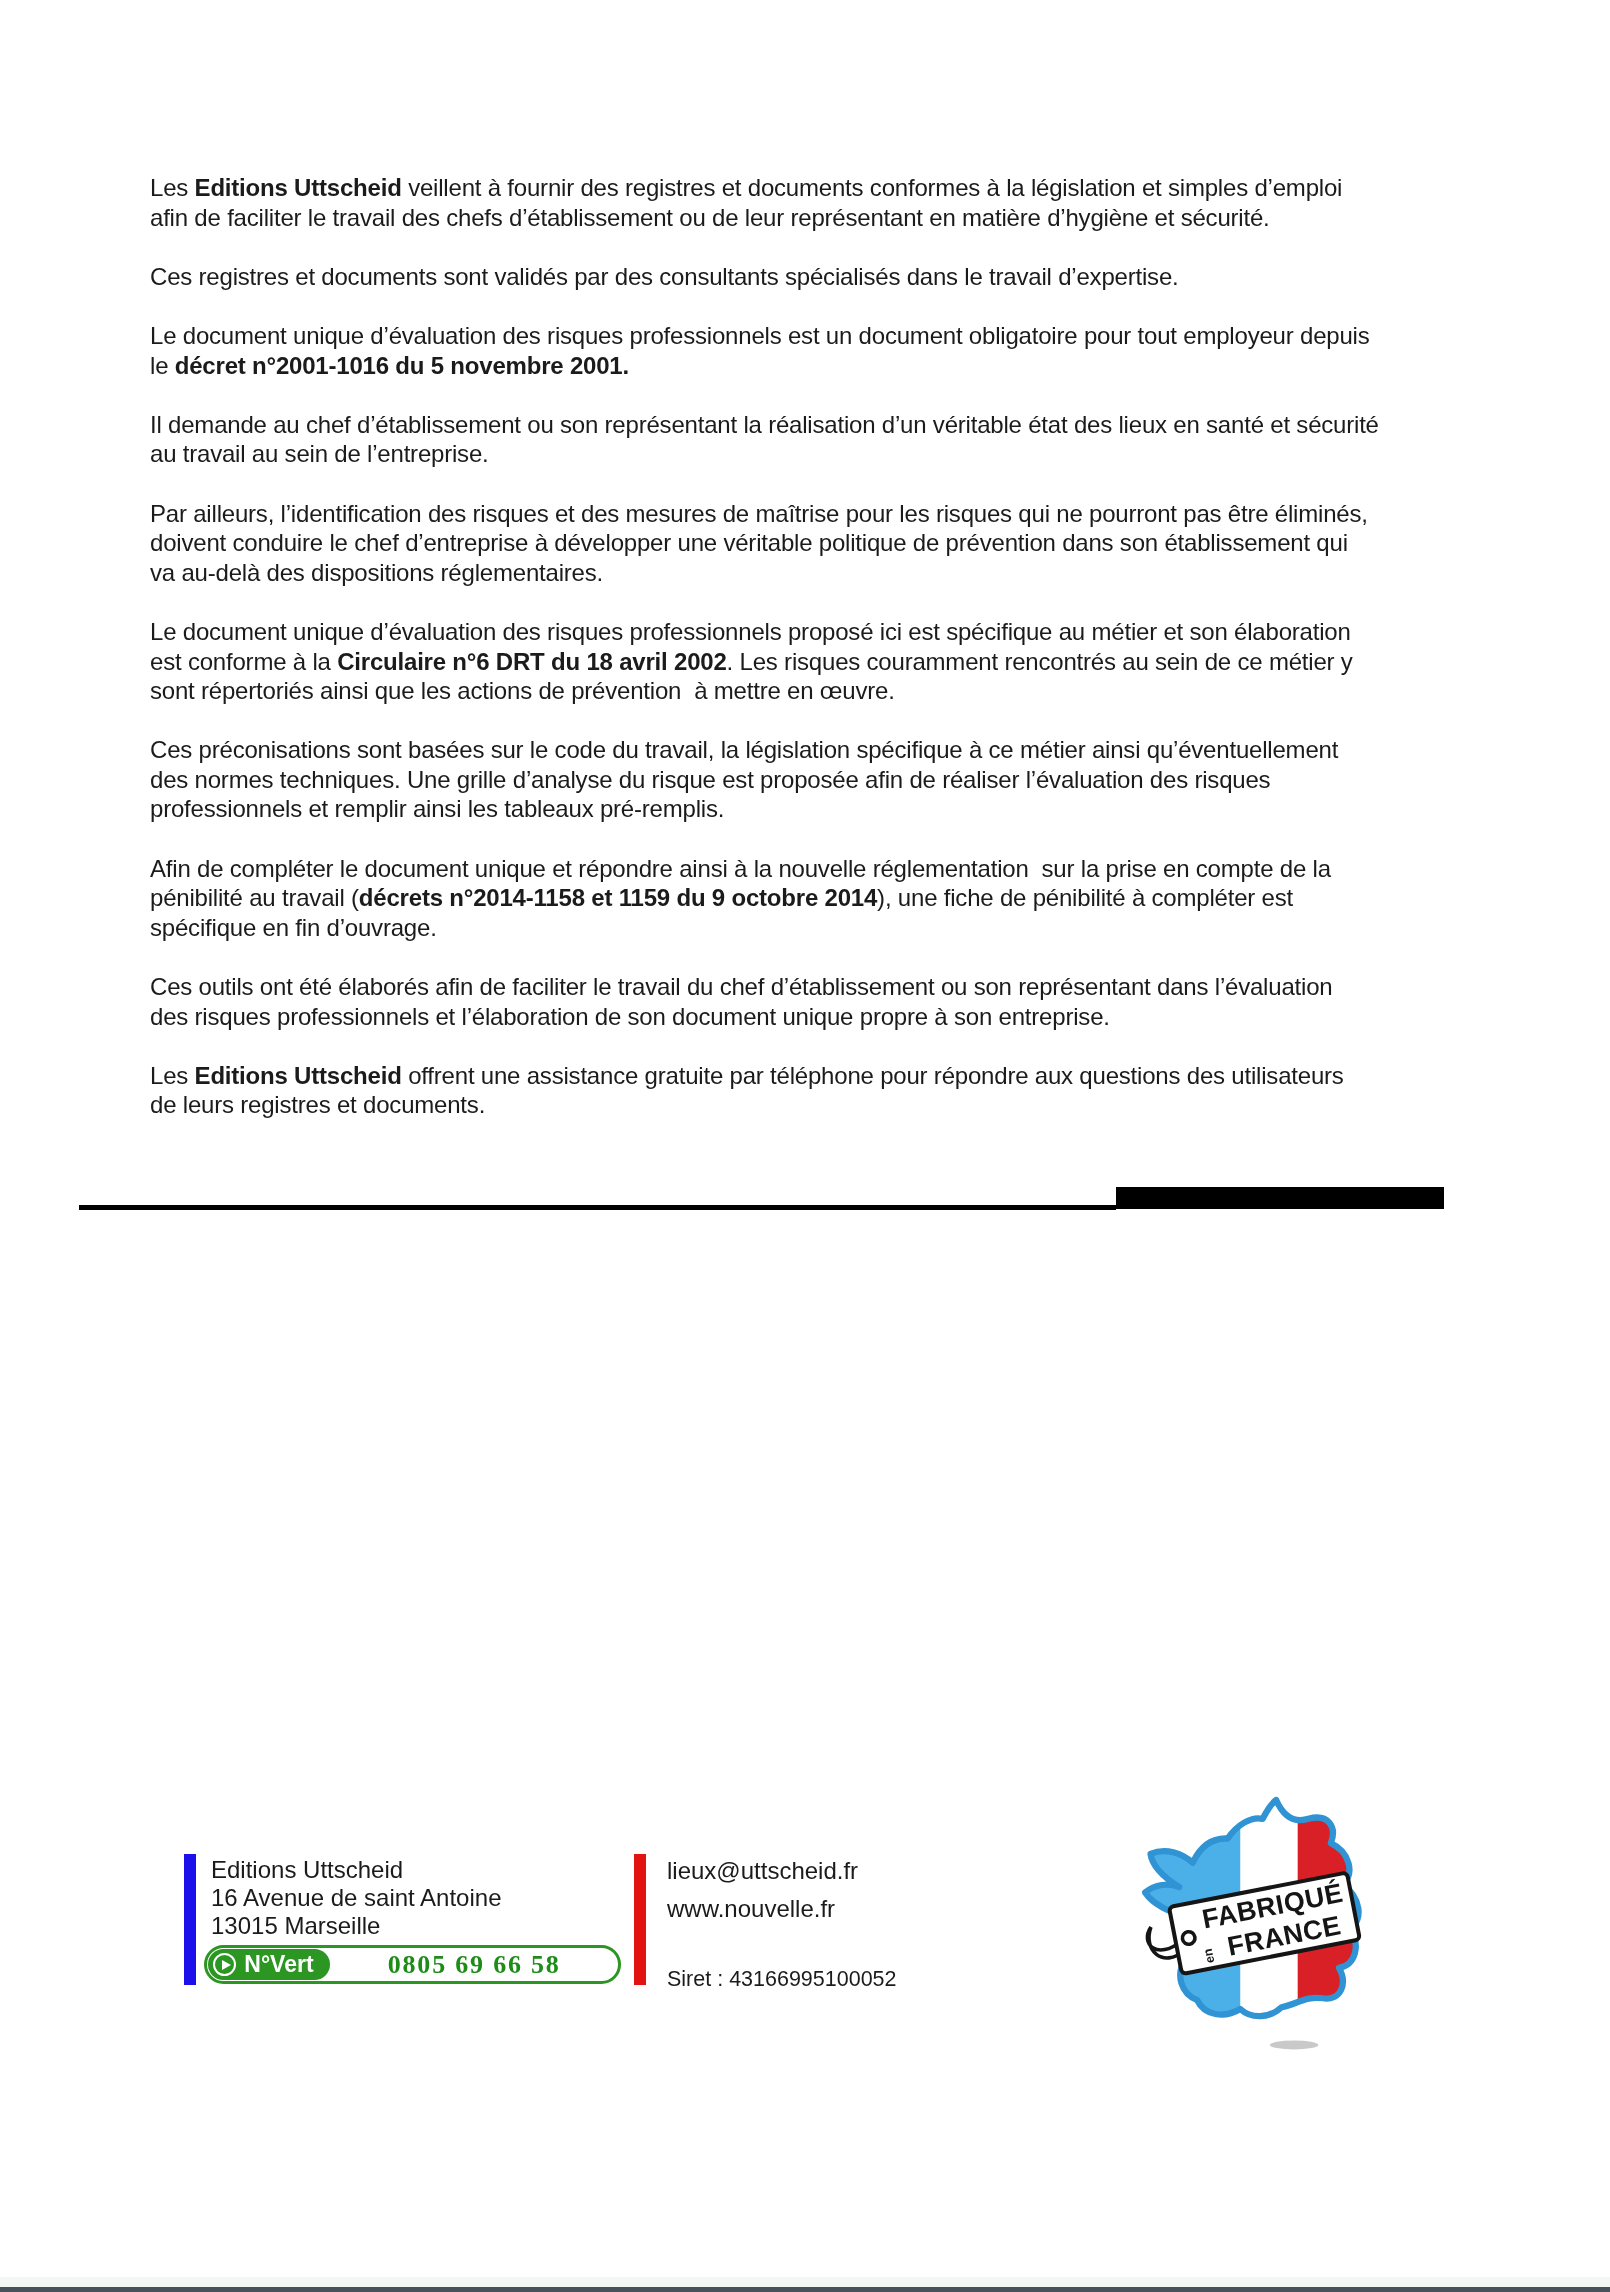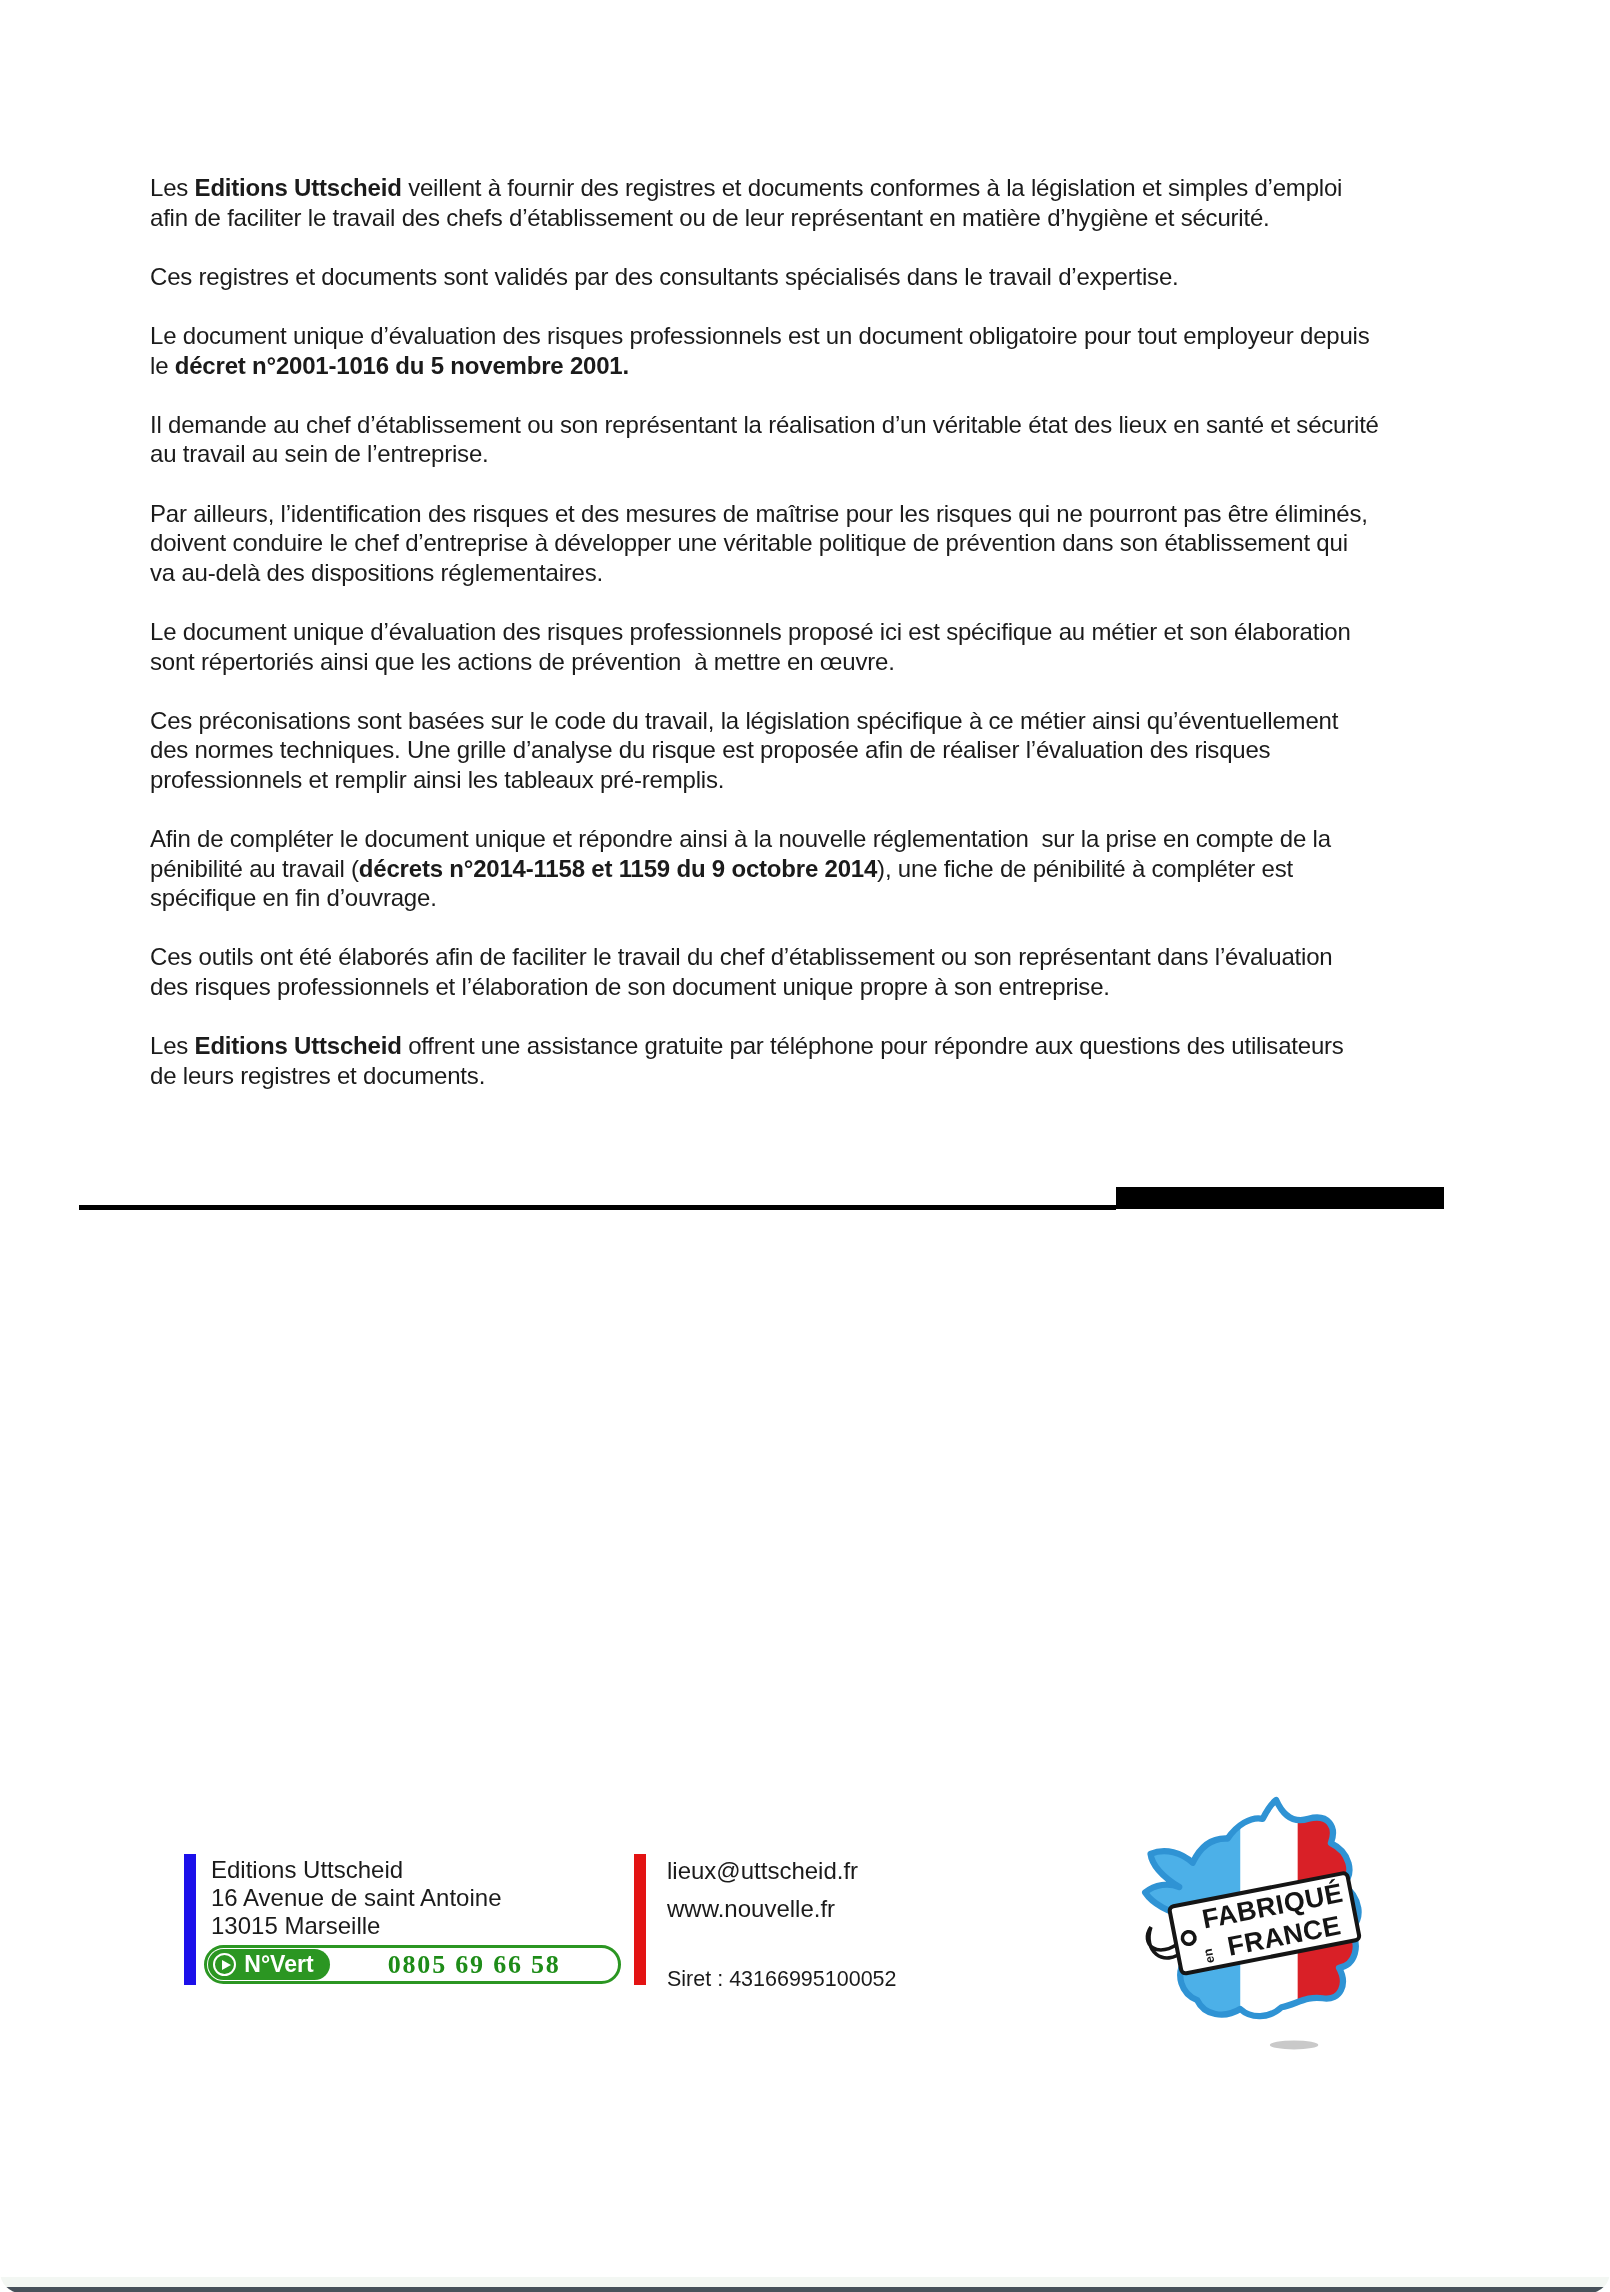--- a/index.html
+++ b/index.html
@@ -3,21 +3,20 @@
 <meta charset="utf-8">
 <style>
   html,body{margin:0;padding:0;background:#ffffff;}
   .page{
     position:relative;
     width:1610px;
     height:2293px;
     background:#ffffff;
     overflow:hidden;
     font-family:"Liberation Sans", sans-serif;
-    border-radius:21px;
   }
   
   .body-text{
     position:absolute;
     left:150px;
     top:173px;
   }
   .paragraph{margin:0 0 29.6px 0;}
   .line{
     white-space:pre;
@@ -136,20 +135,21 @@
         <div class="line"><span>Il demande au chef d’établissement ou son représentant la réalisation d’un véritable état des lieux en santé et sécurité</span></div>
         <div class="line"><span>au travail au sein de l’entreprise.</span></div>
       </div>
       <div class="paragraph">
         <div class="line"><span>Par ailleurs, l’identification des risques et des mesures de maîtrise pour les risques qui ne pourront pas être éliminés,</span></div>
         <div class="line"><span>doivent conduire le chef d’entreprise à développer une véritable politique de prévention dans son établissement qui</span></div>
         <div class="line"><span>va au-delà des dispositions réglementaires.</span></div>
       </div>
       <div class="paragraph">
         <div class="line"><span>Le document unique d’évaluation des risques professionnels proposé ici est spécifique au métier et son élaboration</span></div>
+        <div class="line"><span>est conforme à la </span><span class="b">Circulaire n°6 DRT du 18 avril 2002</span><span>. Les risques couramment rencontrés au sein de ce métier y</span></div>
         <div class="line"><span>sont répertoriés ainsi que les actions de prévention  à mettre en œuvre.</span></div>
       </div>
       <div class="paragraph">
         <div class="line"><span>Ces préconisations sont basées sur le code du travail, la législation spécifique à ce métier ainsi qu’éventuellement</span></div>
         <div class="line"><span>des normes techniques. Une grille d’analyse du risque est proposée afin de réaliser l’évaluation des risques</span></div>
         <div class="line"><span>professionnels et remplir ainsi les tableaux pré-remplis.</span></div>
       </div>
       <div class="paragraph">
         <div class="line"><span>Afin de compléter le document unique et répondre ainsi à la nouvelle réglementation  sur la prise en compte de la</span></div>
         <div class="line"><span>pénibilité au travail (</span><span class="b">décrets n°2014-1158 et 1159 du 9 octobre 2014</span><span>), une fiche de pénibilité à compléter est</span></div>

